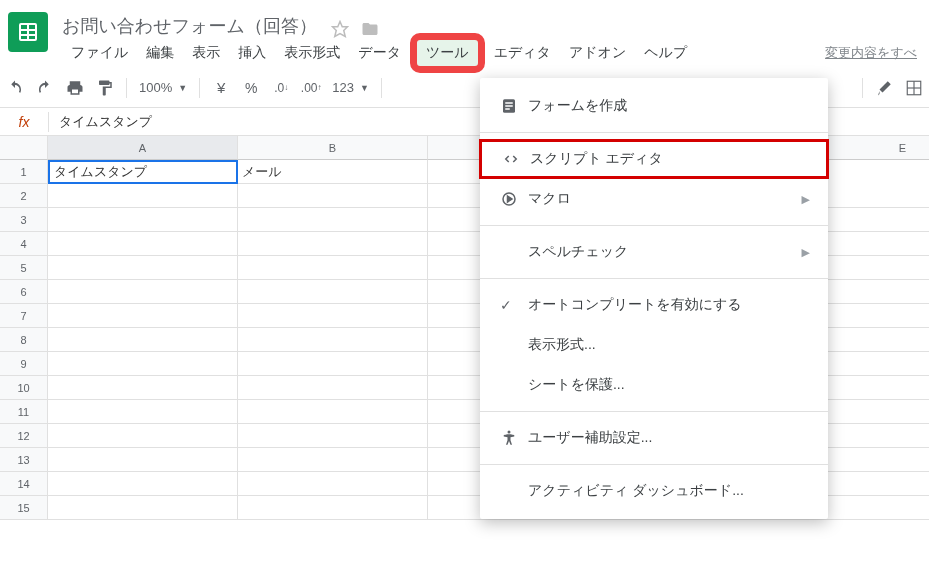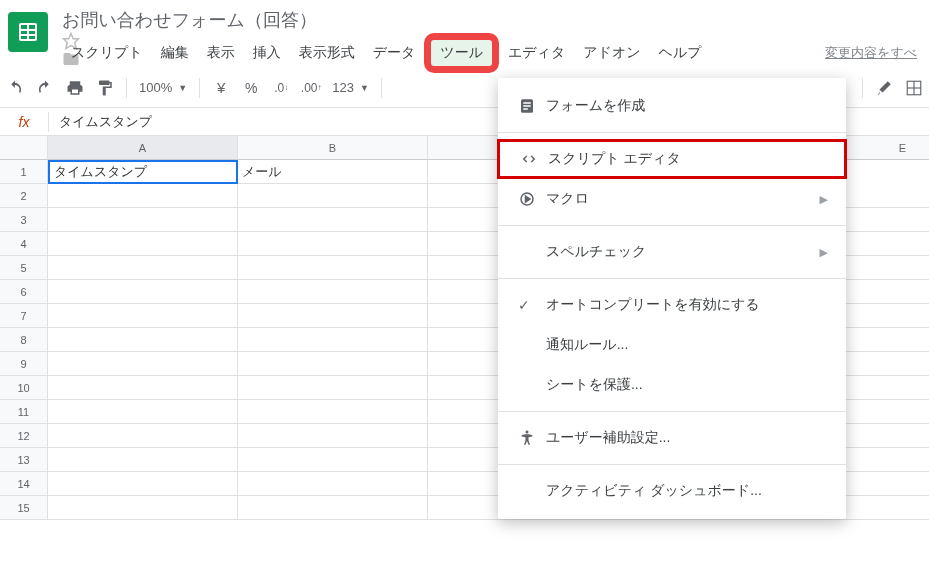--- a/index.html
+++ b/index.html
@@ -2,21 +2,21 @@
 <html><head>
 <meta charset="utf-8">
 <style>
 * { margin: 0; padding: 0; box-sizing: border-box; }
 body { font-family: "Helvetica Neue", Arial, "Hiragino Kaku Gothic ProN", "Hiragino Sans", Meiryo, sans-serif; background: #fff; color: #333; width: 929px; height: 586px; overflow: hidden; position: relative; }
 
 .header { display: flex; align-items: flex-start; padding: 8px 8px 0 8px; }
 .logo { width: 40px; height: 40px; background: #0f9d58; border-radius: 4px; display: flex; align-items: center; justify-content: center; margin-right: 14px; margin-top: 4px; }
 .logo svg { width: 24px; height: 24px; }
 .title-area { flex: 1; }
-.title-row { display: flex; align-items: flex-start; height: 30px; flex-direction: column; }
+.title-row { display: flex; align-items: flex-end; height: 30px; }
 .doc-title { font-size: 18px; color: #5f6368; font-weight: 400; margin-right: 14px; }
 .title-icon { color: #bdbdbd; margin-right: 12px; }
 .menubar { display: flex; align-items: center; height: 30px; }
 .menu-item { font-size: 14px; color: #3c4043; padding: 4px 9px; cursor: pointer; }
 .menu-item.active { background: #e6f4ea; border: 7px solid #ef4444; border-radius: 10px; }
 .changes { font-size: 13px; color: #80868b; text-decoration: underline; margin-left: auto; margin-right: 4px; white-space: nowrap; }
 
 .toolbar { display: flex; align-items: center; padding: 6px 0; border-bottom: 1px solid #e0e0e0; height: 40px; color: #5f6368; }
 .tb-btn { display: inline-flex; align-items: center; justify-content: center; width: 30px; height: 28px; cursor: pointer; }
 .tb-sep { width: 1px; height: 20px; background: #e0e0e0; margin: 0 6px; }
@@ -34,21 +34,21 @@
 .corner { width: 48px; height: 24px; background: #f8f9fa; border-right: 1px solid #e0e0e0; border-bottom: 1px solid #ccc; }
 .rowhdr { width: 48px; height: 24px; background: #f8f9fa; border-right: 1px solid #e0e0e0; border-bottom: 1px solid #e0e0e0; font-size: 11px; color: #5f6368; text-align: center; line-height: 24px; }
 .cols { display: flex; flex-direction: column; }
 .colhdrs { display: flex; height: 24px; }
 .colhdr { width: 190px; height: 24px; background: #f8f9fa; border-right: 1px solid #e0e0e0; border-bottom: 1px solid #ccc; font-size: 11px; color: #5f6368; text-align: center; line-height: 24px; }
 .colhdr.active { background: #e8eaed; }
 .row { display: flex; }
 .cell { width: 190px; height: 24px; border-right: 1px solid #e0e0e0; border-bottom: 1px solid #e0e0e0; font-size: 13px; padding: 0 4px; line-height: 24px; white-space: nowrap; overflow: hidden; }
 .cell.active { border: 2px solid #1a73e8; height: 24px; line-height: 20px; }
 
-.dropdown { position: absolute; left: 498px; top: 78px; width: 348px; background: #fff; box-shadow: 0 4px 16px rgba(0,0,0,0.25); border-radius: 2px; padding: 8px 0; z-index: 100; }
+.dropdown { position: absolute; left: 480px; top: 78px; width: 348px; background: #fff; box-shadow: 0 4px 16px rgba(0,0,0,0.25); border-radius: 2px; padding: 8px 0; z-index: 100; }
 .dd-item { display: flex; align-items: center; height: 40px; padding: 0 20px; font-size: 14px; color: #3c4043; cursor: pointer; position: relative; }
 .dd-item.highlighted { border: 3px solid #d40000; margin: 0 -1px; align-items: center; }
 .dd-icon { width: 28px; display: flex; align-items: center; justify-content: flex-start; color: #5f6368; }
 .dd-arrow { position: absolute; right: 18px; color: #9aa0a6; font-size: 11px; }
 .dd-sep { height: 1px; background: #e0e0e0; margin: 6px 0; }
 .dd-check { width: 28px; color: #5f6368; font-size: 14px; }
 
 svg { display: block; }
 </style>
 </head>
@@ -71,21 +71,21 @@
             <polygon points="12,2 15,9 22,9 17,14 19,22 12,18 5,22 7,14 2,9 9,9"></polygon>
           </svg>
       </span>
       <span class="title-icon">
         <svg width="18" height="18" viewBox="0 0 24 24" fill="#bdbdbd">
             <path d="M10 4H4c-1.1 0-2 .9-2 2v12c0 1.1.9 2 2 2h16c1.1 0 2-.9 2-2V8c0-1.1-.9-2-2-2h-8l-2-2z"></path>
           </svg>
       </span>
     </div>
     <div class="menubar" id="menubar">
-      <span class="menu-item">スクリプト</span>
+      <span class="menu-item">ファイル</span>
         <span class="menu-item">編集</span>
         <span class="menu-item">表示</span>
         <span class="menu-item">挿入</span>
         <span class="menu-item">表示形式</span>
         <span class="menu-item">データ</span>
         <span class="menu-item active">ツール</span>
         <span class="menu-item">エディタ</span>
         <span class="menu-item">アドオン</span>
         <span class="menu-item">ヘルプ</span>
         <span class="changes">変更内容をすべ</span>
@@ -325,21 +325,21 @@
       <span>スペルチェック</span>
       <span class="dd-arrow">▶</span>
     </div>
     <div class="dd-sep"></div>
     <div class="dd-item">
       <span class="dd-check">✓</span>
       <span>オートコンプリートを有効にする</span>
     </div>
     <div class="dd-item">
       <span class="dd-icon"></span>
-      <span>通知ルール...</span>
+      <span>表示形式...</span>
     </div>
     <div class="dd-item">
       <span class="dd-icon"></span>
       <span>シートを保護...</span>
     </div>
     <div class="dd-sep"></div>
     <div class="dd-item">
       <span class="dd-icon">
         <svg width="18" height="18" viewBox="0 0 24 24" fill="#5f6368">
           <circle cx="12" cy="4" r="2"></circle>

